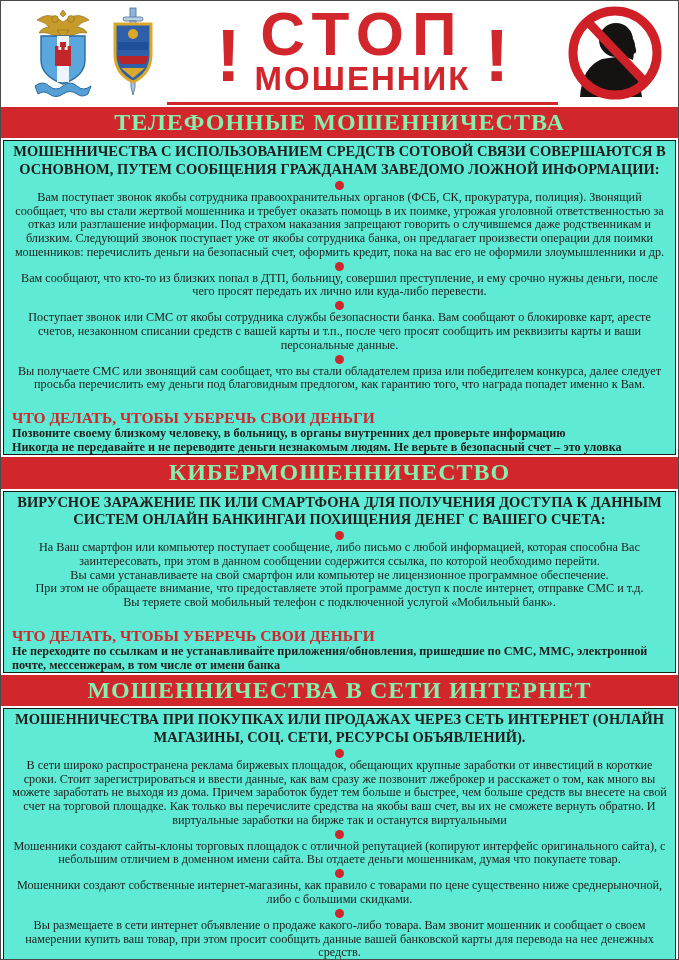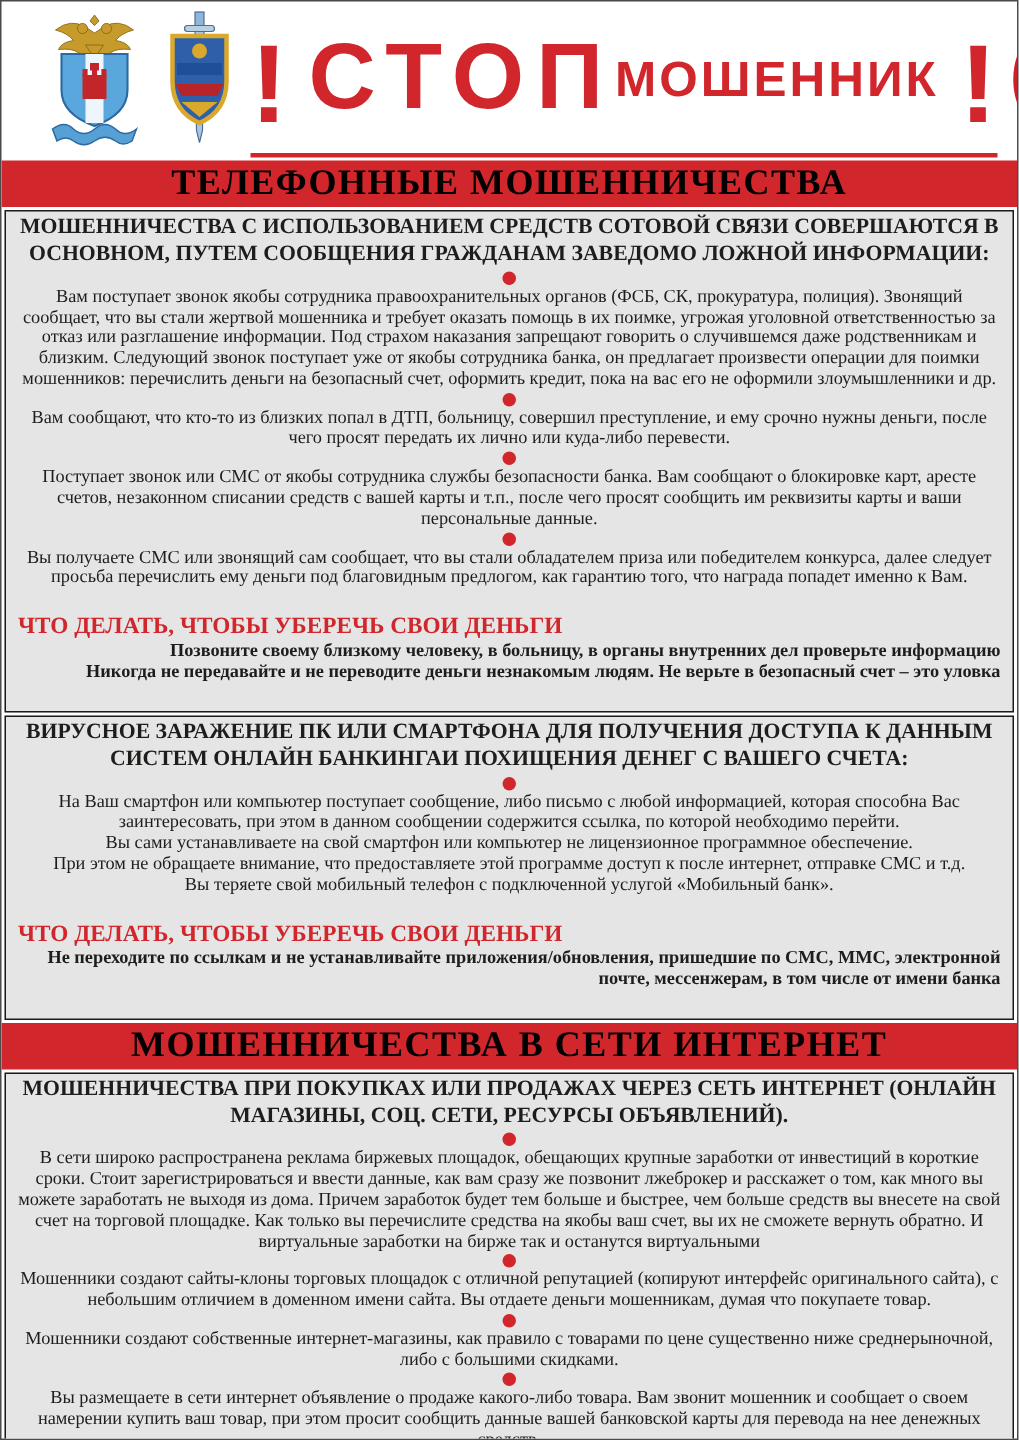--- a/index.html
+++ b/index.html
@@ -35,42 +35,42 @@
     gap:14px;
     color:var(--red);
     font-family:"Liberation Sans", sans-serif;
     font-weight:bold;
     border-bottom:3px solid var(--red);
     padding-bottom:3px;
     margin:0 8px;
     align-self:stretch;
   }
   .bang{font-size:74px;line-height:0.9;transform:translateY(4px);}
-  .stop-center{display:flex;flex-direction:row;align-items:center;}
+  .stop-center{display:flex;flex-direction:column;align-items:center;}
   .stop-word{font-size:62px;line-height:0.82;letter-spacing:8px;}
   .stop-sub{font-size:33px;line-height:1.0;letter-spacing:2px;margin-top:2px;}
   .nophone{flex:0 0 auto;}
   
   .band{
     background:var(--red);
-    color:#000000;
+    color:#86efac;
     text-align:center;
     font-weight:bold;
     font-size:24px;
     line-height:1.1;
     padding:2px 0 3px;
     letter-spacing:1px;
     margin-top:2px;
   }
   
   .content{
     border:1px solid #1a1a1a;
     margin:2px 2px 0 2px;
-    padding:2px 8px 20px 8px;
-    background:#e5e5e5;
+    padding:2px 8px 0 8px;
+    background:#5eead4;
   }
   .intro{
     text-align:center;
     font-weight:bold;
     font-size:14.5px;
     line-height:1.22;
   }
   .para{
     text-align:center;
     font-weight:normal;
@@ -84,21 +84,21 @@
   }
   .wtd{
     text-align:left;
     color:var(--red);
     font-weight:bold;
     font-size:15.5px;
     line-height:1.1;
     margin-top:17px;
   }
   .advice{
-    text-align:right;
+    text-align:left;
     font-weight:bold;
     font-size:12.2px;
     line-height:1.15;
   }
 </style>
 </head>
 <body>
 
 <div class="poster">
 
@@ -189,20 +189,21 @@
     <div class="para">Поступает звонок или СМС от якобы сотрудника службы безопасности банка. Вам сообщают о блокировке карт, аресте счетов, незаконном списании средств с вашей карты и т.п.,  после чего просят сообщить им реквизиты карты и ваши персональные данные.</div>
 
     <div class="dot"></div>
     <div class="para">Вы получаете СМС или звонящий сам сообщает, что вы стали обладателем приза или победителем конкурса, далее следует просьба перечислить ему деньги под благовидным предлогом, как гарантию того, что награда попадет именно к Вам.</div>
 
     <div class="wtd">ЧТО ДЕЛАТЬ, ЧТОБЫ УБЕРЕЧЬ СВОИ ДЕНЬГИ</div>
     <div class="advice">Позвоните своему близкому человеку, в больницу, в органы внутренних дел проверьте информацию</div>
     <div class="advice">Никогда не передавайте и не переводите деньги незнакомым людям. Не верьте в безопасный счет – это уловка</div>
   </div>
 
+  <div class="band">КИБЕРМОШЕННИЧЕСТВО</div>
 
   <div class="content">
     <div class="intro">ВИРУСНОЕ ЗАРАЖЕНИЕ ПК ИЛИ СМАРТФОНА ДЛЯ ПОЛУЧЕНИЯ ДОСТУПА К ДАННЫМ СИСТЕМ ОНЛАЙН БАНКИНГАИ ПОХИЩЕНИЯ  ДЕНЕГ С ВАШЕГО СЧЕТА:</div>
 
     <div class="dot"></div>
     <div class="para">На Ваш смартфон или компьютер поступает сообщение, либо письмо с любой информацией, которая способна Вас заинтересовать, при этом в данном сообщении содержится ссылка, по которой необходимо перейти.</div>
     <div class="para">Вы сами устанавливаете на свой смартфон или компьютер не лицензионное программное обеспечение.</div>
     <div class="para">При этом не обращаете внимание, что предоставляете этой программе доступ к после интернет, отправке СМС и т.д.</div>
     <div class="para">Вы теряете свой мобильный телефон с подключенной услугой «Мобильный банк».</div>
 

